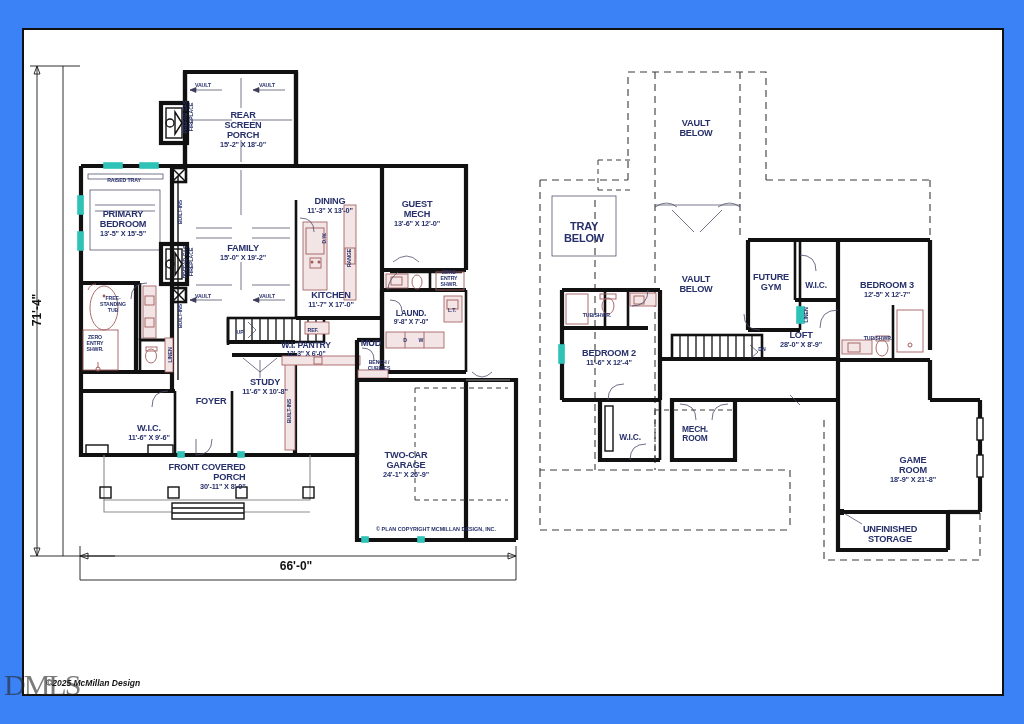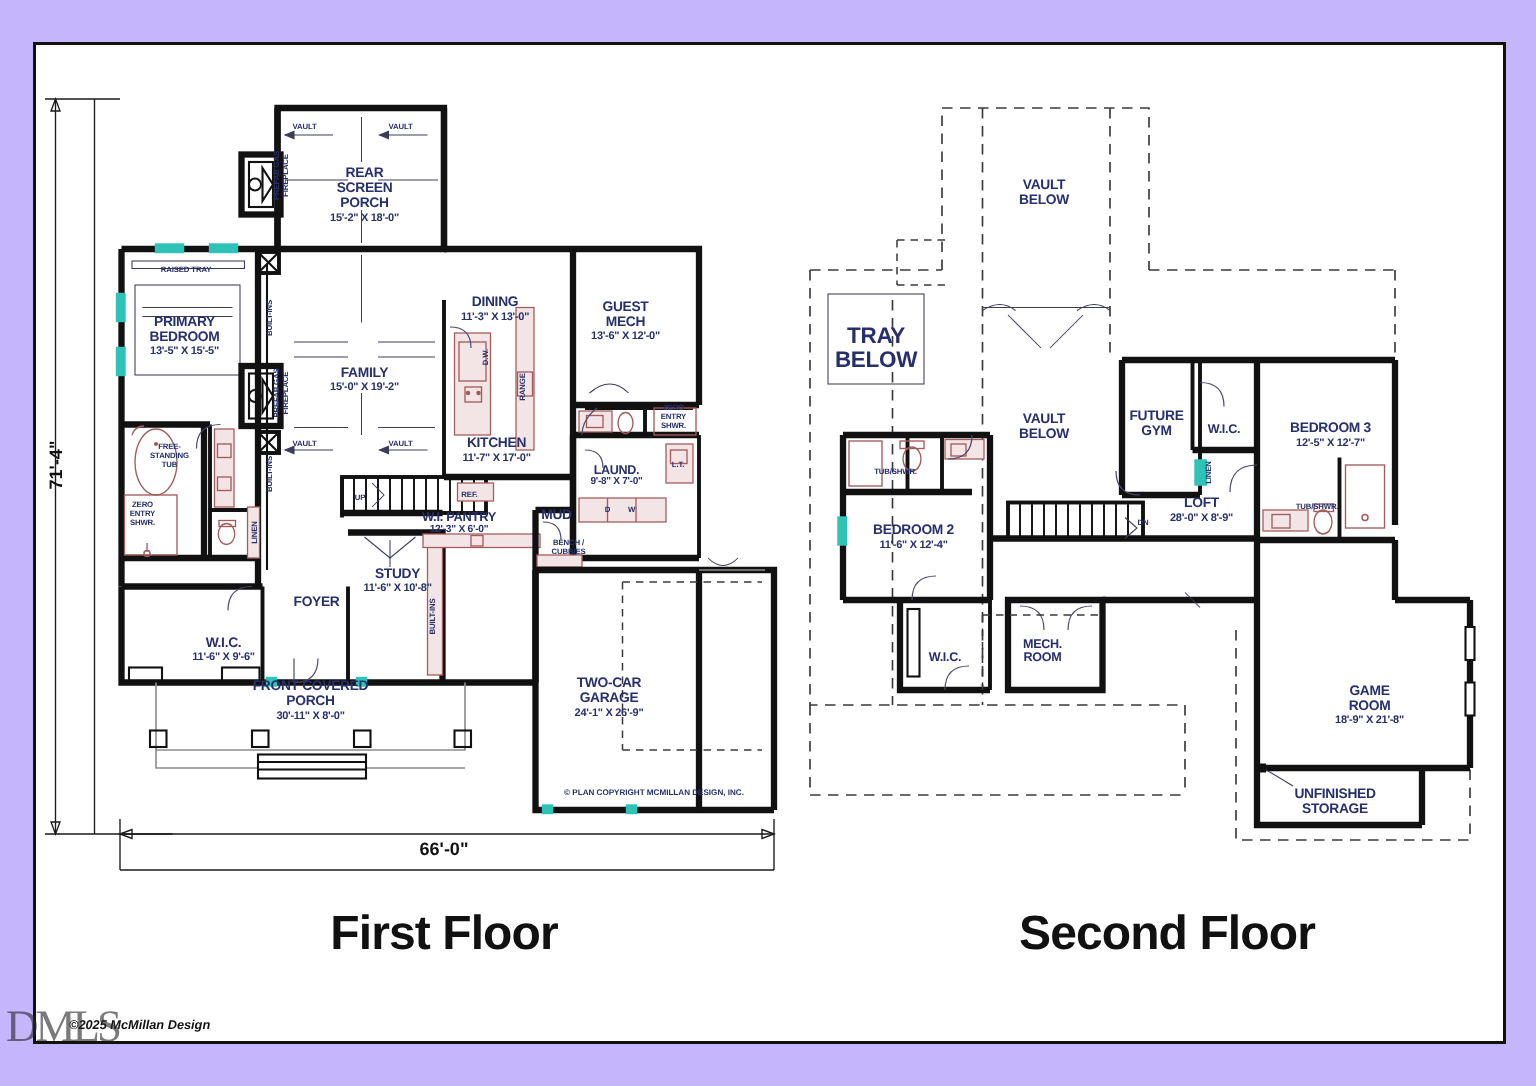--- a/index.html
+++ b/index.html
@@ -6,21 +6,21 @@
   * { box-sizing: border-box; }
   html, body {
     margin: 0; padding: 0;
     background: #ffffff;
     font-family: "Liberation Sans", sans-serif;
   }
   #page {
     position: relative;
     width: 1024px;
     height: 724px;
-    background: #c4b5fd;
+    background: #3b82f6;
     overflow: hidden;
   }
   
   #frame {
     position: absolute;
     left: 22px; top: 28px;
     width: 982px; height: 668px;
     border: 2.5px solid #111111;
     background: #ffffff;
   }
@@ -533,21 +533,21 @@
       <div class="room" style="left: 149px; top: 433px; font-size: 9.2px;">
         <span class="nm">W.I.C.</span>
         <span class="dim">11'-6" X 9'-6"</span>
       </div>
       <div class="room" style="left: 203px; top: 402px; font-size: 9.2px; padding-left: 16px;">
         <span class="nm">FOYER</span>
       </div>
       <div class="room" style="left: 371px; top: 344px; font-size: 9.2px;">
         <span class="nm">MUD</span>
       </div>
-      <div class="room" style="left: 207px; top: 467px; font-size: 9.2px;">
+      <div class="room" style="left: 207px; top: 477px; font-size: 9.2px; text-align: right;">
         <span class="nm">FRONT COVERED</span>
         <span class="nm">PORCH</span>
         <span class="dim">30'-11" X 8'-0"</span>
       </div>
       <div class="room" style="left: 406px; top: 465px; font-size: 9.2px;">
         <span class="nm">TWO-CAR</span>
         <span class="nm">GARAGE</span>
         <span class="dim">24'-1" X 26'-9"</span>
       </div>
       <div class="note" style="left: 203px; top: 85px;">
@@ -622,21 +622,21 @@
       <div class="note" style="left: 240px; top: 332px;">
         <div>UP</div>
       </div>
       <div class="note vert" style="left: 170px; top: 355px;">
         <div>LINEN</div>
       </div>
       <div class="room" style="left: 696px; top: 129px; font-size: 9.2px;">
         <span class="nm">VAULT</span>
         <span class="nm">BELOW</span>
       </div>
-      <div class="room" style="left: 584px; top: 233px; font-size: 15px;">
+      <div class="room" style="left: 584px; top: 233px; font-size: 11px;">
         <span class="nm">TRAY</span>
         <span class="nm">BELOW</span>
       </div>
       <div class="room" style="left: 696px; top: 285px; font-size: 9.2px;">
         <span class="nm">VAULT</span>
         <span class="nm">BELOW</span>
       </div>
       <div class="room" style="left: 771px; top: 283px; font-size: 9.2px;">
         <span class="nm">FUTURE</span>
         <span class="nm">GYM</span>
@@ -679,23 +679,21 @@
         <div>TUB/SHWR.</div>
       </div>
       <div class="note vert" style="left: 806px; top: 315px;">
         <div>LINEN</div>
       </div>
       <div class="note" style="left: 762px; top: 349px;">
         <div>DN</div>
       </div>
     </div>
 
-  <div class="floor-title" style="left:296px; top:622px;">First Floor</div>
-
-  <div class="floor-title" style="left:778px; top:622px;">Second Floor</div>
+
 
   <div class="dimtext" style="left:296px; top:566px;">66'-0"</div>
   <div class="dimtext vert" style="left:37px; top:310px;">71'-4"</div>
 
   <div id="plan-copyright" style="left:436px; top:529px;">© PLAN COPYRIGHT MCMILLAN DESIGN, INC.</div>
 
   <div id="copyright">©2025 McMillan Design</div>
   <div id="watermark">DMLS</div>
 
 </div>

